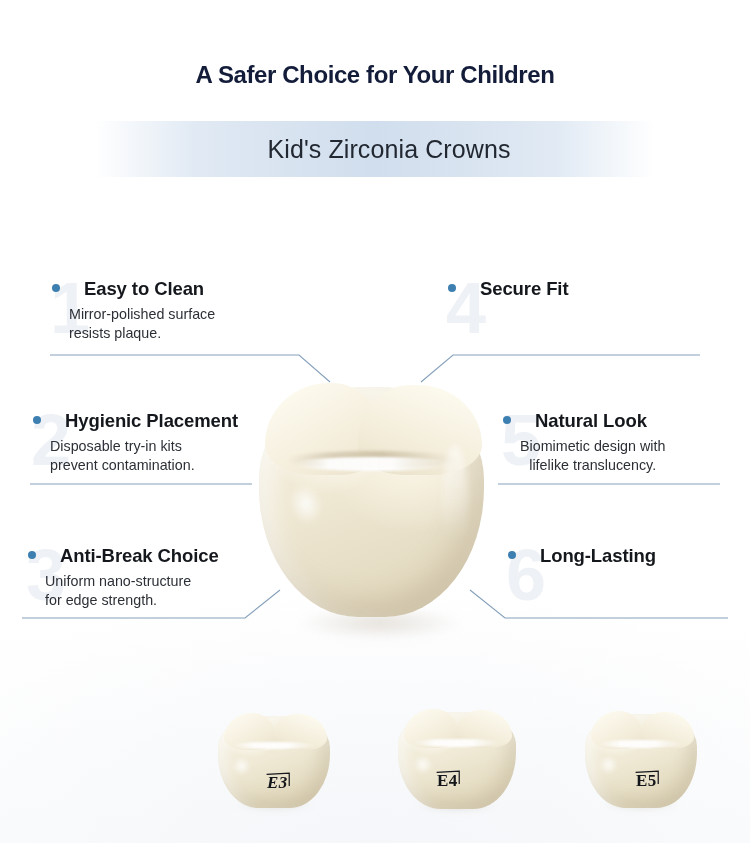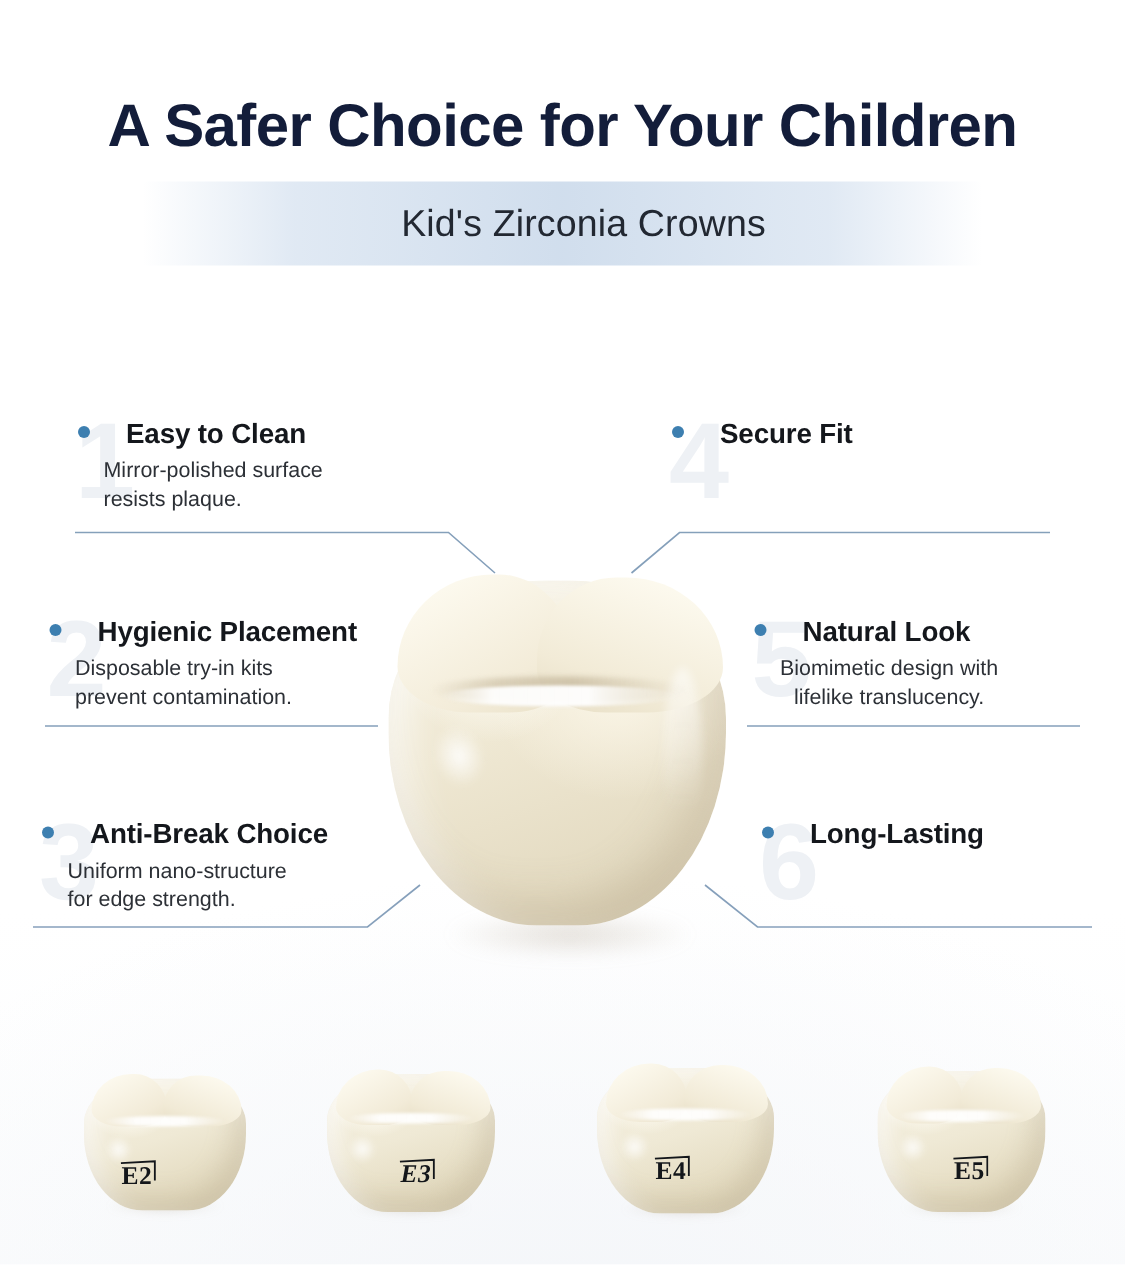--- a/index.html
+++ b/index.html
@@ -18,21 +18,21 @@
     width:750px; height:843px;
     background:
       radial-gradient(120% 60% at 50% 105%, #f4f6f9 0%, rgba(244,246,249,0) 60%),
       linear-gradient(180deg,#ffffff 0%, #ffffff 72%, #fbfcfd 100%);
   }
 
   
   .title {
     position:absolute; top:62px; left:0; width:750px;
     text-align:center;
-    font-size:40px; font-weight:bold;
+    font-size:24px; font-weight:bold;
     letter-spacing:-0.4px;
     color:#131d3a;
     line-height:1.1;
   }
   .subtitle-band {
     position:absolute; top:121px; left:95px; width:560px; height:56px;
     background:linear-gradient(90deg,
       rgba(223,232,243,0) 0%,
       rgba(214,226,240,0.75) 18%,
       rgba(206,220,236,0.95) 50%,
@@ -275,34 +275,20 @@
   <div class="feature right" style="left:508px; top:545px;">
     <div class="wm">6</div>
     <div class="head">
       <span class="dot"></span>
       <span>Long-Lasting</span>
     </div>
   </div>
 
   <div class="size-row">
 
-    <div class="size-item" style="left:56px; top:29px; width:108px; height:88px;">
-      <div class="shadow"></div>
-      <div class="tooth"></div>
-      <div class="cuspL"></div>
-      <div class="cuspR"></div>
-      <div class="gl"></div>
-      <div class="gl2"></div>
-      <div class="label" style="left:24px; top:54px;">
-        <svg class="bracket" viewBox="0 0 40 24">
-          <path d="M1,4 L38,2 L38,23" fill="none" stroke="#13161a" stroke-width="2"></path>
-        </svg>
-        <span>E2</span>
-      </div>
-    </div>
 
     <div class="size-item" style="left:218px; top:26px; width:112px; height:92px;font-style:italic;">
       <div class="shadow"></div>
       <div class="tooth"></div>
       <div class="cuspL"></div>
       <div class="cuspR"></div>
       <div class="gl"></div>
       <div class="gl2"></div>
       <div class="label" style="left:48px; top:56px;">
         <svg class="bracket" viewBox="0 0 40 24">

